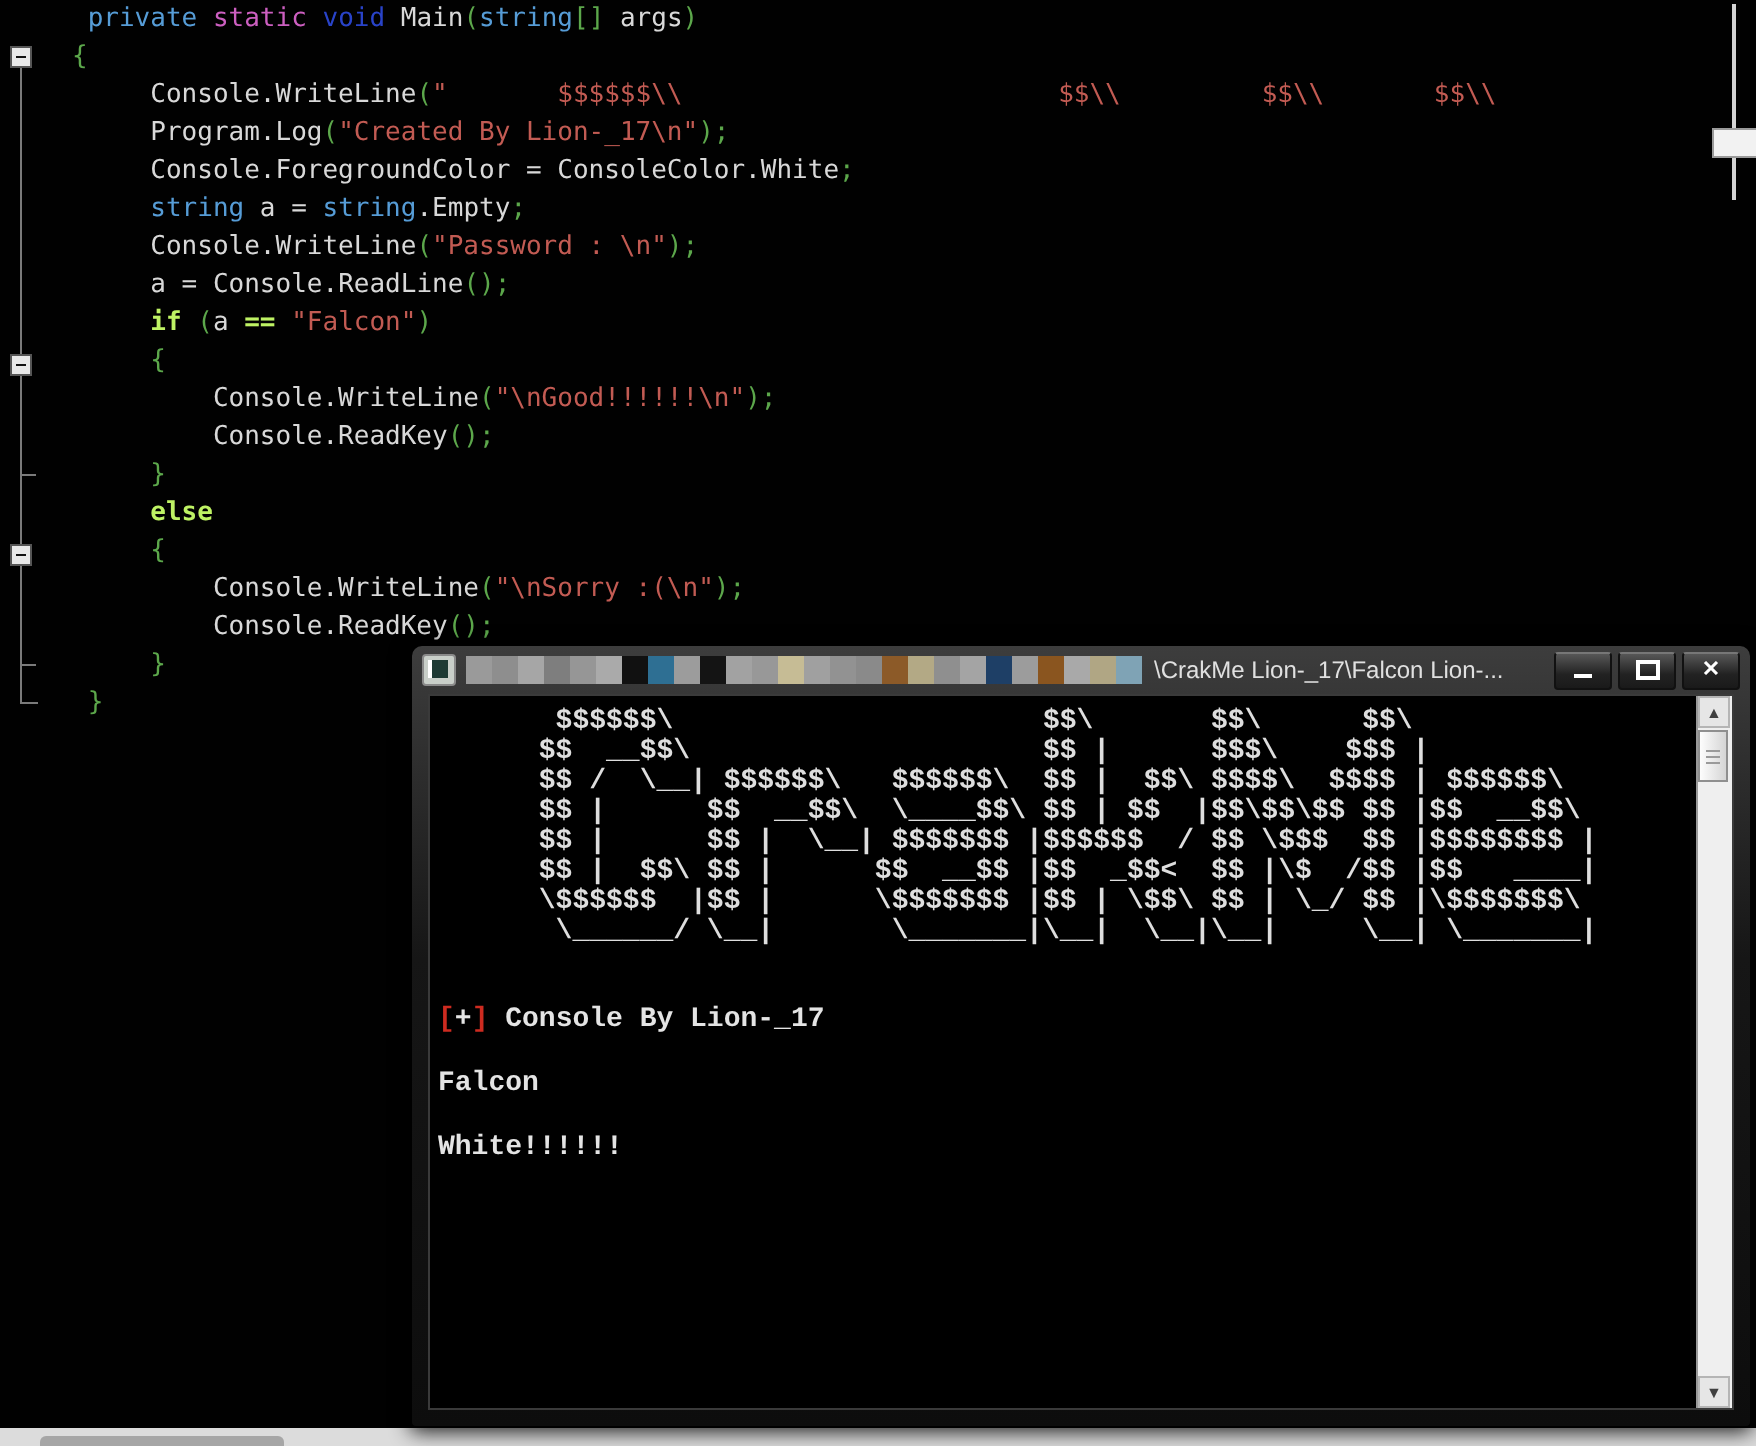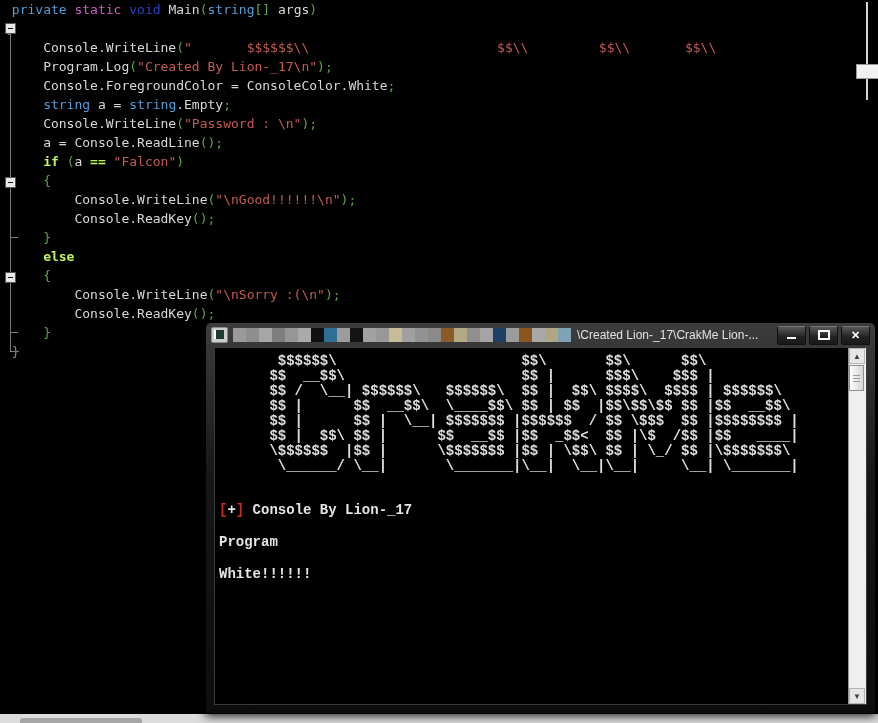--- a/index.html
+++ b/index.html
@@ -1,21 +1,21 @@
 <!DOCTYPE html>
 <html><head>
 <meta charset="utf-8">
 <style>
   html,body{margin:0;padding:0;background:#000;}
   #screen{position:relative;width:878px;height:723px;background:#000;overflow:hidden;
           font-family:"Liberation Sans",sans-serif;}
 
   
   #editor{position:absolute;left:0;top:0;width:878px;height:714px;background:#010101;}
-  #code{position:absolute;left:4px;top:0;font:13px/19px "DejaVu Sans Mono",monospace;
+  #code{position:absolute;left:36px;top:0;font:13px/19px "DejaVu Sans Mono",monospace;
         white-space:pre;}
   .cl{height:19px;}
   .kw{color:#569CD6;}
   .kw2{color:#CC5FC0;}
   .kw3{color:#2943C8;}
   .ctrl{color:#bef264;font-weight:bold;}
   .id{color:#D8D8D8;}
   .op{color:#D8D8D8;}
   .str{color:#C25B53;}
   .pun{color:#5CA74B;}
@@ -128,21 +128,21 @@
           <span style="background: rgb(179, 169, 133);"></span>
           <span style="background: rgb(143, 143, 143);"></span>
           <span style="background: rgb(164, 164, 164);"></span>
           <span style="background: rgb(30, 63, 102);"></span>
           <span style="background: rgb(156, 156, 156);"></span>
           <span style="background: rgb(138, 85, 31);"></span>
           <span style="background: rgb(169, 169, 169);"></span>
           <span style="background: rgb(176, 166, 132);"></span>
           <span style="background: rgb(127, 163, 181);"></span>
         </div>
-      <div id="title">\Created Lion-_17\CrakMe Lion-...</div>
+      <div id="title">\CrakMe Lion-_17\Falcon Lion-...</div>
       <div id="capbtns">
         <div class="cb">
             <span class="min-glyph"></span>
           </div>
         <div class="cb">
             <span class="max-glyph"></span>
           </div>
         <div class="cb">
             <span>✕</span>
           </div>
@@ -150,21 +150,21 @@
     </div>
     <div id="client">
       <pre id="art">       $$$$$$\                      $$\       $$\      $$\
       $$  __$$\                     $$ |      $$$\    $$$ |
       $$ /  \__| $$$$$$\   $$$$$$\  $$ |  $$\ $$$$\  $$$$ | $$$$$$\
       $$ |      $$  __$$\  \____$$\ $$ | $$  |$$\$$\$$ $$ |$$  __$$\
       $$ |      $$ |  \__| $$$$$$$ |$$$$$$  / $$ \$$$  $$ |$$$$$$$$ |
       $$ |  $$\ $$ |      $$  __$$ |$$  _$$&lt;  $$ |\$  /$$ |$$   ____|
       \$$$$$$  |$$ |      \$$$$$$$ |$$ | \$$\ $$ | \_/ $$ |\$$$$$$$\
        \______/ \__|       \_______|\__|  \__|\__|     \__| \_______|</pre>
-      <div id="conout"><div><span class="r">[</span><span class="w">+</span><span class="r">]</span><span class="w"> Console By Lion-_17</span></div><div><span class="w">Program</span></div><div><span class="w">White!!!!!!</span></div></div>
+      <div id="conout"><div><span class="r">[</span><span class="w">+</span><span class="r">]</span><span class="w"> Console By Lion-_17</span></div><div><span class="w">Falcon</span></div><div><span class="w">White!!!!!!</span></div></div>
       <div id="vscroll">
         <div id="sarrow-up" class="sarrow">▲</div>
         <div id="sthumb"></div>
         <div id="sarrow-down" class="sarrow">▼</div>
       </div>
     </div>
   </div>
 
 </div>
 

